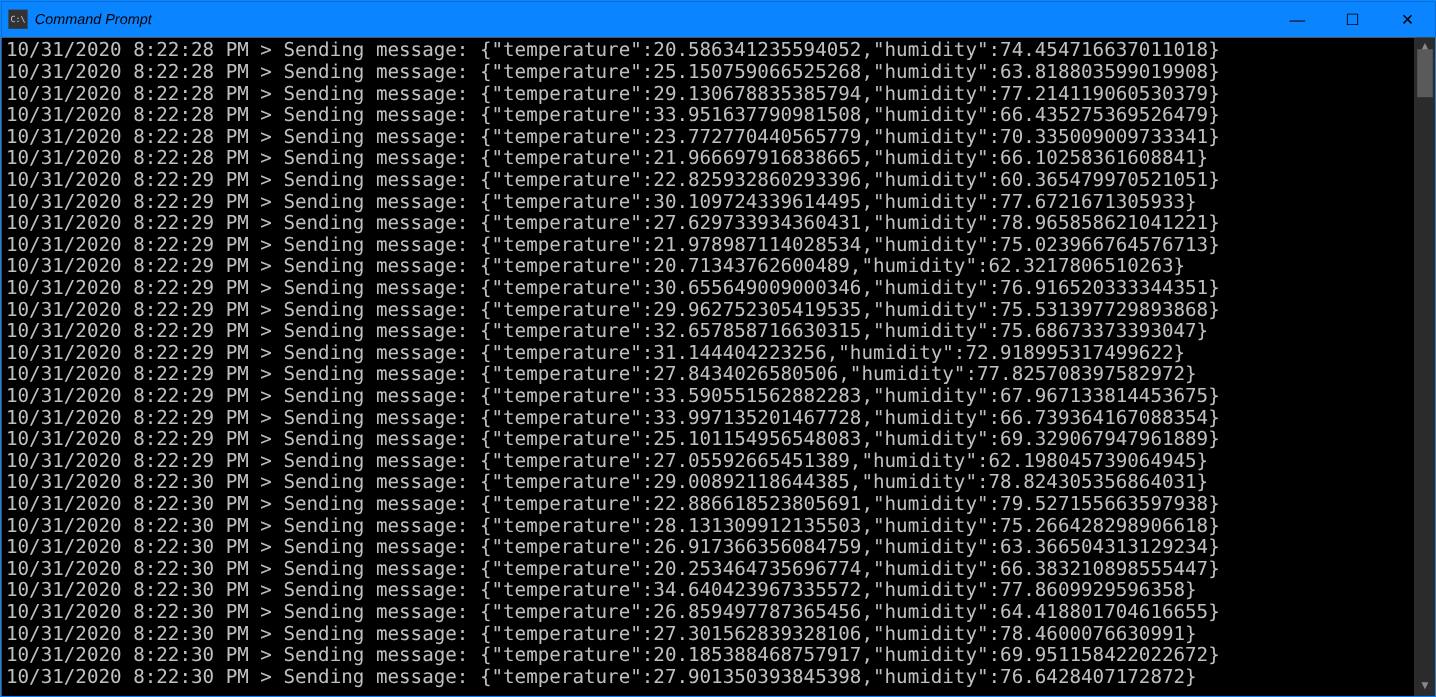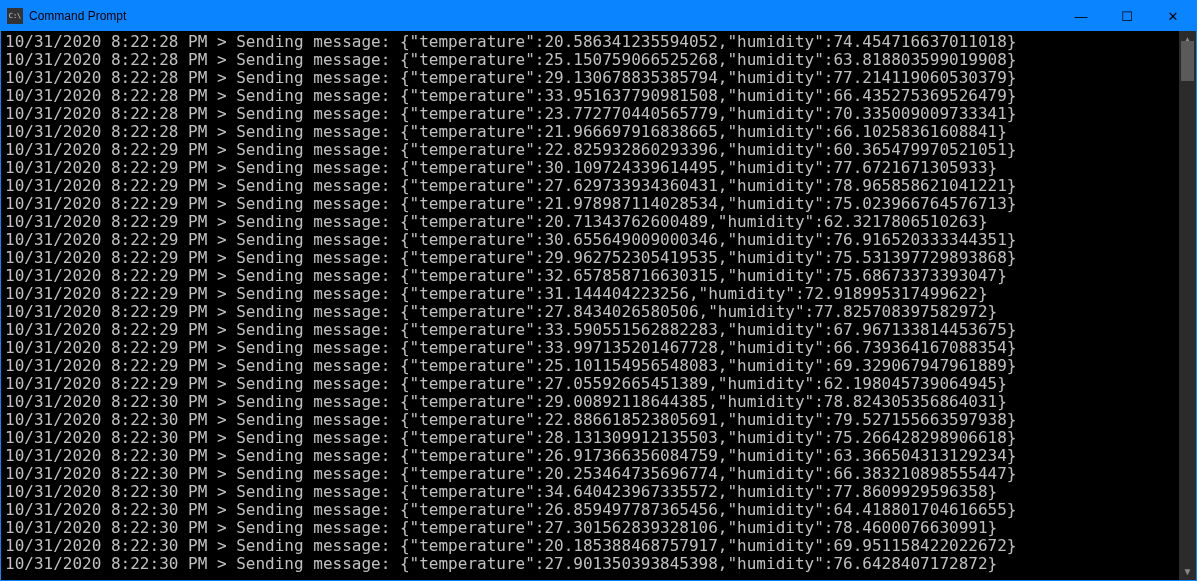--- a/index.html
+++ b/index.html
@@ -1,20 +1,20 @@
 <!DOCTYPE html>
 <html><head>
   <meta charset="utf-8">
   <style>
     * { margin:0; padding:0; box-sizing:border-box; }
     html,body { width:1197px; height:581px; font-family:"Segoe UI",Tahoma,sans-serif; overflow:hidden; background:#000; }
     .window { width:1197px; height:581px; display:flex; flex-direction:column; border:1px solid #0a84ff; background:#000; }
     .titlebar { height:30px; background:#0a84ff; display:flex; align-items:center; padding-left:6px; color:#000; font-size:12px; user-select:none; }
     .titlebar .icon { width:16px; height:16px; background:#333; margin-right:6px; display:flex; align-items:center; justify-content:center; color:#ccc; font-size:7px; font-family:Consolas,monospace; line-height:1; }
-    .titlebar .title { flex:0 0 auto; }
+    .titlebar .title { flex:0 0 auto;font-style:italic; }
     .titlebar .spacer { flex:1 1 auto; }
     .titlebar .btn { width:46px; height:30px; display:flex; align-items:center; justify-content:center; color:#000; font-size:13px; cursor:pointer; }
     .client { flex:1 1 auto; display:flex; background:#ffffff; overflow:hidden;justify-content:space-between; }
     .console { flex:1 1 auto; background:#000; color:#c0c0c0; font-family:Consolas,"Lucida Console",monospace; font-size:16px; line-height:18px; white-space:pre; padding:2px 0 0 4px; overflow:hidden; letter-spacing:0; }
     .scrollbar { width:17px; background:#2b2b2b; position:relative; flex:0 0 17px; }
     .scroll-thumb { position:absolute; left:2px; right:2px; top:10px; height:40px; background:#5a5a5a; border-radius:0; }
     .scroll-arrow { position:absolute; left:0; right:0; height:17px; display:flex; align-items:center; justify-content:center; color:#888; font-size:10px; cursor:pointer; background:#2b2b2b; }
     .scroll-arrow.up { top:0; }
     .scroll-arrow.down { bottom:0; }
   </style>

